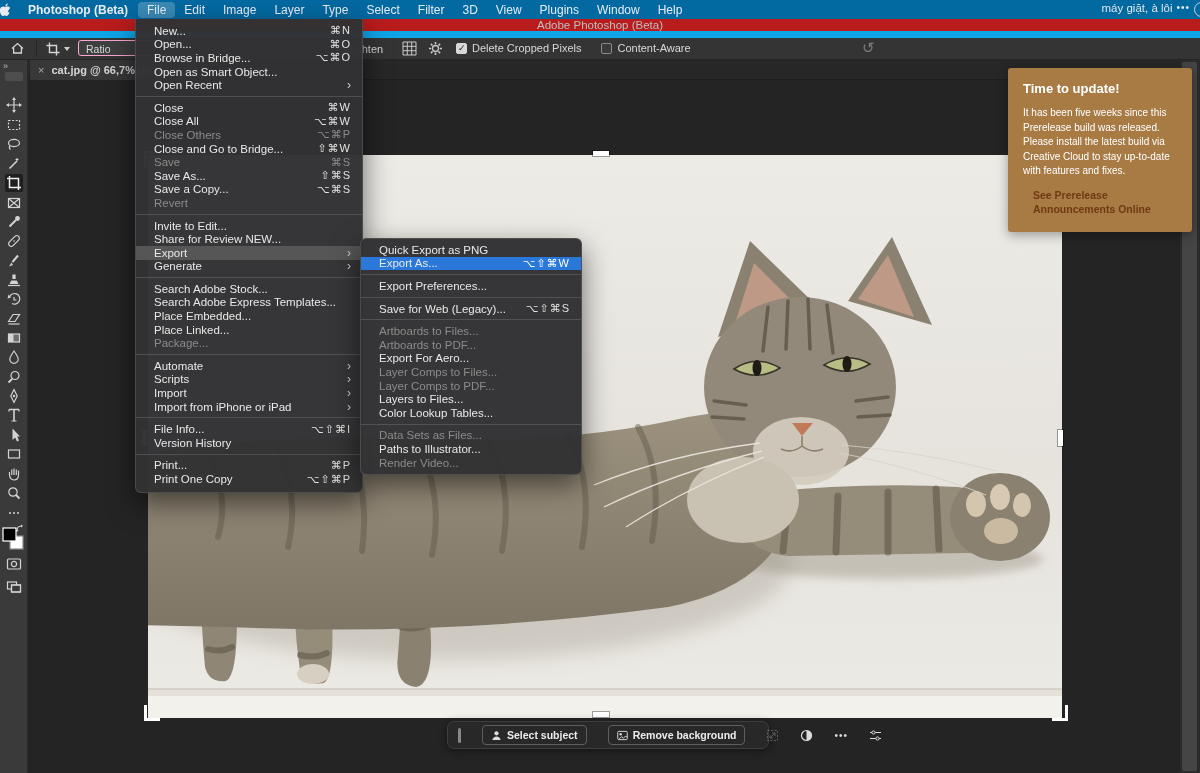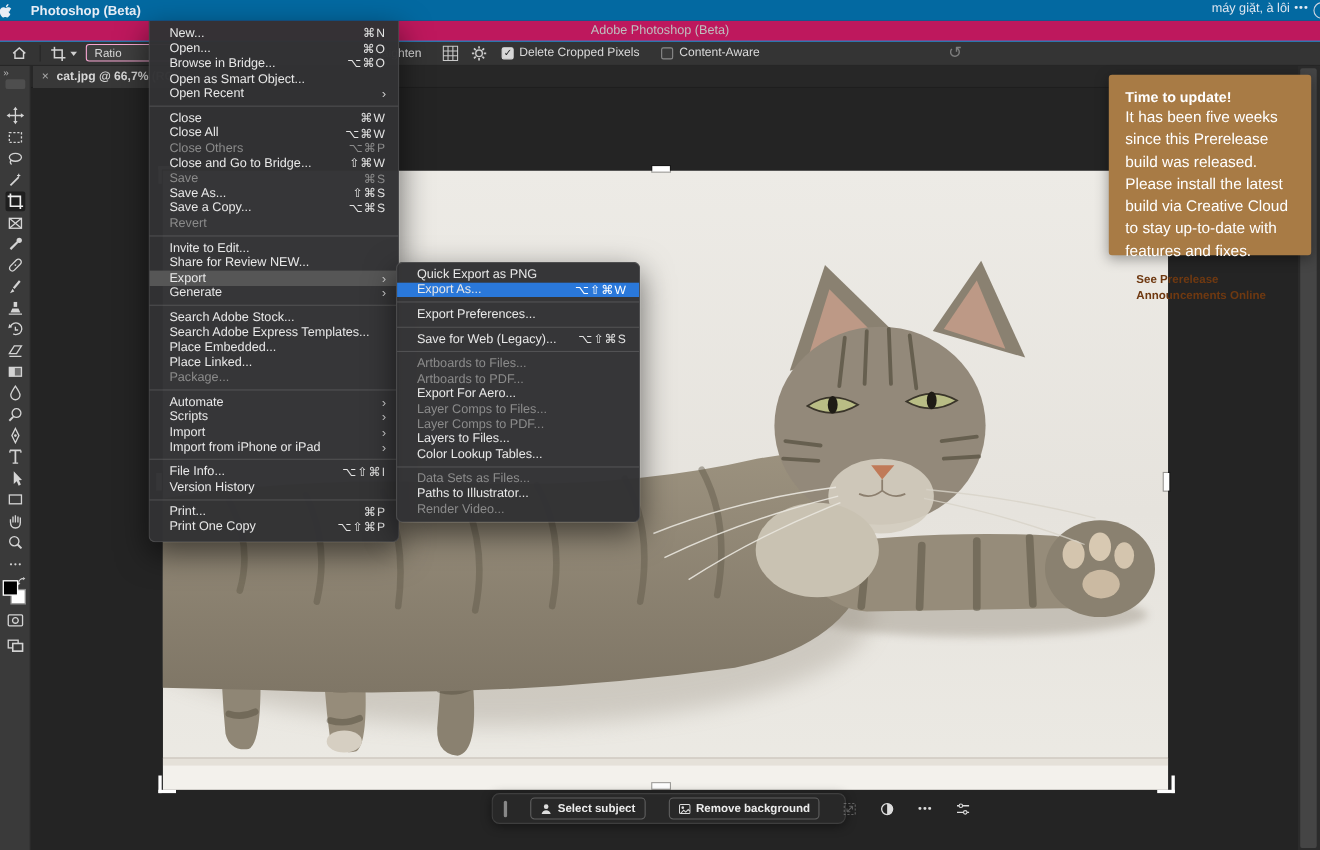--- a/index.html
+++ b/index.html
@@ -11,22 +11,22 @@
            display:flex;align-items:center;color:#e7edf6;font-size:12px;padding-left:0;box-sizing:border-box;overflow:hidden;}
   .apple{display:flex;align-items:center;margin-right:16px;}
   .appname{font-weight:bold;margin-right:10px;}
   .mbitem{padding:1px 9px;border-radius:4px;white-space:nowrap;}
   .mbitem.active{background:rgba(255,255,255,.22);}
   .mb-right{margin-left:auto;display:flex;align-items:flex-start;gap:4px;padding-right:0;}
   .mb-status{font-size:11.5px;color:#dfe6f0;}
   .mb-more{letter-spacing:1px;font-size:10px;}
   .mb-partial{width:13px;height:13px;border:1.5px solid #cdd5e1;border-radius:50%;margin-right:-9px;flex:none;}
   
-  .titlebar{position:absolute;left:0;top:19px;width:1200px;height:19px;background:#be185d;
-            display:flex;align-items:center;justify-content:center;font-size:11.5px;color:#bfbfbf;border-bottom:1px solid #0ea5e9;box-sizing:border-box;}
+  .titlebar{position:absolute;left:0;top:19px;width:1200px;height:19px;background:#b91c1c;
+            display:flex;align-items:center;justify-content:center;font-size:11.5px;color:#bfbfbf;border-bottom:7px solid #0ea5e9;box-sizing:border-box;}
   
   .optionsbar{position:absolute;left:0;top:38px;width:1200px;height:22px;background:#343434;border-bottom:1px solid #262626;box-sizing:border-box;}
   .ob-home{position:absolute;left:10px;top:3px;}
   .ob-sep{position:absolute;left:36px;top:3px;width:1px;height:15px;background:#262626;}
   .ob-crop{position:absolute;left:46px;top:4px;display:flex;align-items:center;gap:4px;}
   .caret{width:0;height:0;border-left:3px solid transparent;border-right:3px solid transparent;border-top:4px solid #cfcfcf;}
   .ob-ratio{position:absolute;left:78px;top:2px;width:88px;height:16px;background:#3f3f3f;border:1px solid #f9a8d4;border-radius:3px;
             font-size:10.5px;color:#d8d8d8;line-height:16px;padding-left:7px;box-sizing:border-box;}
   .ob-straighten{position:absolute;left:333px;top:5px;font-size:11px;color:#d9d9d9;}
   .ob-grid{position:absolute;left:402px;top:3px;}
@@ -57,21 +57,21 @@
   .h{position:absolute;background:#fff;box-shadow:0 0 0 1px rgba(0,0,0,.35);z-index:4;}
   .hc{width:13px;height:13px;background:transparent;box-shadow:none;border:0 solid #fff;}
   .hc-tl{border-left-width:3.5px;border-top-width:3.5px;}
   .hc-tr{border-right-width:3.5px;border-top-width:3.5px;}
   .hc-bl{border-left-width:3.5px;border-bottom-width:3.5px;}
   .hc-br{border-right-width:3.5px;border-bottom-width:3.5px;}
   
   .notif{position:absolute;left:1008px;top:68px;width:184px;height:164px;background:#a87b45;border-radius:3px;
          color:#fff;padding:13px 15px 10px;box-sizing:border-box;z-index:15;box-shadow:0 3px 12px rgba(0,0,0,.35);}
   .notif-title{font-size:13px;font-weight:bold;}
-  .notif-body{font-size:14px;line-height:1.45;}
+  .notif-body{font-size:10px;line-height:1.45;margin-top:10px;}
   .notif-link{font-size:10.5px;font-weight:bold;color:#6f3911;margin-top:9px;margin-left:10px;line-height:1.4;width:132px;}
   
   .menu{position:absolute;background:rgba(50,50,52,.98);border:1px solid rgba(255,255,255,.12);
         box-shadow:0 10px 28px rgba(0,0,0,.55);box-sizing:border-box;padding:5px 0 6px;z-index:30;}
   .filemenu{left:135px;top:19px;width:228px;border-radius:0 0 6px 6px;border-top:none;}
   .submenu{left:360px;top:238px;width:222px;border-radius:6px;z-index:31;padding:4px 0 5px;}
   .mrow{display:flex;align-items:center;height:13.6px;padding:0 11px 0 18px;font-size:11.5px;color:#e8e8e8;white-space:nowrap;}
   .mrow .mshortcut{margin-left:auto;letter-spacing:1px;font-size:11px;color:#e2e2e2;}
   .mrow .mshortcut.is-arrow{letter-spacing:0;font-size:12px;color:#cfcfcf;}
   .mrow.disabled, .mrow.disabled .mshortcut{color:#8b8b8b;}
@@ -94,20 +94,35 @@
 
 <div class="screen">
 
   <div class="menubar">
     <span class="apple">
       <svg width="12" height="14" viewBox="0 0 13 15">
           <path d="M9.5 8.1c0-1.8 1.5-2.7 1.6-2.8-.9-1.3-2.2-1.4-2.7-1.5-1.1-.1-2.2.7-2.7.7-.6 0-1.5-.7-2.4-.7-1.2.1-2.4.8-3 2-1.1 2-.3 4.9.8 6.5.5.8 1.2 1.7 2 1.6.8 0 1.1-.5 2.1-.5s1.3.5 2.1.5 1.4-.8 2-1.6c.6-.9.9-1.8.9-1.8s-1.7-.7-1.7-2.4zM7.7 2.6c.4-.5.7-1.3.6-2.1-.6 0-1.4.4-1.8 1-.4.5-.8 1.3-.7 2.1.8.1 1.5-.4 1.9-1z" fill="#e8edf4"></path>
         </svg>
     </span>
     <span class="appname">Photoshop (Beta)</span>
+    <div style="display:flex;align-items:center;">
+
+    <span class="mbitem active">File</span>
+        <span class="mbitem">Edit</span>
+        <span class="mbitem">Image</span>
+        <span class="mbitem">Layer</span>
+        <span class="mbitem">Type</span>
+        <span class="mbitem">Select</span>
+        <span class="mbitem">Filter</span>
+        <span class="mbitem">3D</span>
+        <span class="mbitem">View</span>
+        <span class="mbitem">Plugins</span>
+        <span class="mbitem">Window</span>
+        <span class="mbitem">Help</span>
+      </div>
     <div class="mb-right">
       <span class="mb-status">máy giặt, à lôi</span>
       <span class="mb-more">•••</span>
       <span class="mb-partial"></span>
     </div>
   </div>
 
   <div class="titlebar">
     <span>Adobe Photoshop (Beta)</span>
   </div>

